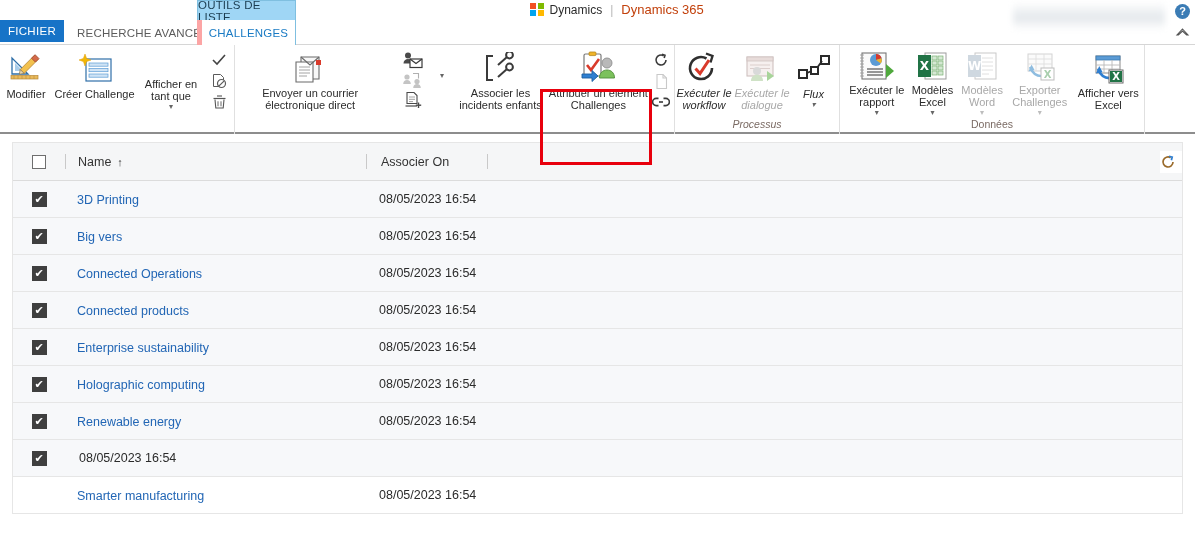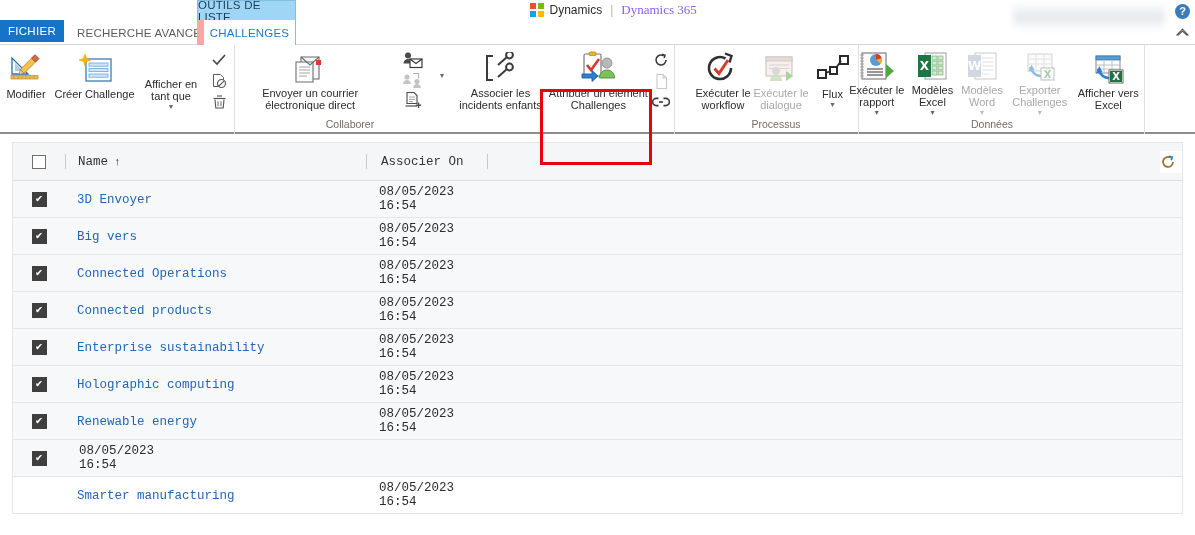--- a/index.html
+++ b/index.html
@@ -47,39 +47,39 @@
     height: 25px; padding: 0 13px;
     color: #5c5c5c; font-size: 11.5px; letter-spacing: .2px;
     display: flex; align-items: center;
   }
   .tab-challenges {
     position: absolute; left: 197px; top: 0;
     width: 99px; height: 25px;
     background: #ffffff; color: #1a7bc4;
     font-size: 11.5px; letter-spacing: .2px;
     display: flex; align-items: center; justify-content: center;
-    border-left: 7px solid #fca5a5;
+    border-left: 5px solid #fca5a5;
     border-right: 1px solid #7fbfe0;
   }
 
   
   .brand {
     position: absolute; left: 530px; top: 2px;
     display: flex; align-items: center; gap: 6px;
     font-size: 12px; color: #333;
   }
   .ms-logo { display: grid; grid-template-columns: 6px 6px; grid-template-rows: 6px 6px; gap: 1.5px; }
   .ms-logo i { display: block; width: 6px; height: 6px; }
   .ms-logo i:nth-child(1) { background: #f25022; }
   .ms-logo i:nth-child(2) { background: #7fba00; }
   .ms-logo i:nth-child(3) { background: #00a4ef; }
   .ms-logo i:nth-child(4) { background: #ffb900; }
   .brand .ms-name { font-size: 12px; color: #2b2b2b; }
   .brand .sep { color: #b7b7b7; margin: 0 2px; font-weight: 300; }
-  .brand .d365 { font-size: 13px; color: #8b5cf6; font-family: Liberation Serif, serif; }
+  .brand .d365 { font-size: 13px; color: #c2410c; }
 
   
   .user-blur {
     position: absolute; right: 30px; top: 3px;
     width: 152px; height: 28px;
     background: linear-gradient(180deg,#fdfdfd 0%,#eceff2 35%,#e4e8ec 55%,#f6f7f8 80%,#fff 100%);
     filter: blur(3px);
     border-radius: 2px;
   }
   .help-icon {
@@ -138,21 +138,21 @@
     position: absolute;
     left: 540px; top: 44px;
     width: 112px; height: 76px;
     border: 3px solid #e8000d;
     z-index: 5;
     pointer-events: none;
   }
 
   
   .gridwrap { position: relative; height: 401px; background: #fff; padding: 8px 12px 0 12px; }
-  .grid { border: 1px solid #e6e6e6; border-bottom: none; font-family: Liberation Mono, monospace; }
+  .grid { border: 1px solid #e6e6e6; border-bottom: none; }
 
   .ghead {
     display: flex; align-items: center;
     height: 38px; background: #f5f6f7;
     border-bottom: 1px solid #dcdcdc;
     position: relative;
   }
   .ghead .cb-cell { width: 52px; display: flex; align-items: center; justify-content: center; }
   .chk-empty {
     width: 14px; height: 14px; border: 1px solid #6e6e6e; background: #fff;
@@ -400,24 +400,23 @@
         </div>
         <div class="smallbtn">
           <svg width="18" height="12" viewBox="0 0 18 12">
             <path d="M7 6 h4" stroke="#3a3a3a" stroke-width="1.6"></path>
             <path d="M6.5 2.4 H4.2 a3.6 3.6 0 0 0 0 7.2 h2.3" fill="none" stroke="#3a3a3a" stroke-width="1.6"></path>
             <path d="M11.5 2.4 h2.3 a3.6 3.6 0 0 1 0 7.2 h-2.3" fill="none" stroke="#3a3a3a" stroke-width="1.6"></path>
           </svg>
         </div>
       </div>
     </div>
-    <div class="rglabel" style="left:-105px; width:440px;">Collaborer</div>
-  </div>
-
-  <div class="rgroup" style="left:694px; width:165px;">
+  </div>
+
+  <div class="rgroup" style="left:675px; width:165px;font-style:italic;">
     <div class="rgbody">
       <div class="btn" style="width:58px">
         <span class="ico">
           <svg width="38" height="34" viewBox="0 0 38 34">
             <path d="M27 16 a11 11 0 1 1 -5.5 -9.5" fill="none" stroke="#2f2f2f" stroke-width="2.6"></path>
             <path d="M21 1.5 L27.5 4 L25.5 10.5" fill="none" stroke="#2f2f2f" stroke-width="2.4"></path>
             <path d="M10.5 16.5 L15 21.5 L24 8" fill="none" stroke="#d93a2b" stroke-width="3"></path>
           </svg>
         </span>
         <span class="lbl">Exécuter le workflow</span>
@@ -600,21 +599,21 @@
           <path d="M9 2.2 L12.2 3 L11.4 6.2" fill="none" stroke="#2f7fd1" stroke-width="1.7"></path>
         </svg>
       </div>
     </div>
 
     <div id="rows">
         <div class="grow">
           <div class="cb-cell">
             <span class="chk-on">✔</span>
           </div>
-          <div class="c-name"><a>3D Envoyer</a></div>
+          <div class="c-name"><a>3D Printing</a></div>
           <div class="c-created">08/05/2023 16:54</div>
         </div>
         <div class="grow">
           <div class="cb-cell">
             <span class="chk-on">✔</span>
           </div>
           <div class="c-name"><a>Big vers</a></div>
           <div class="c-created">08/05/2023 16:54</div>
         </div>
         <div class="grow">

